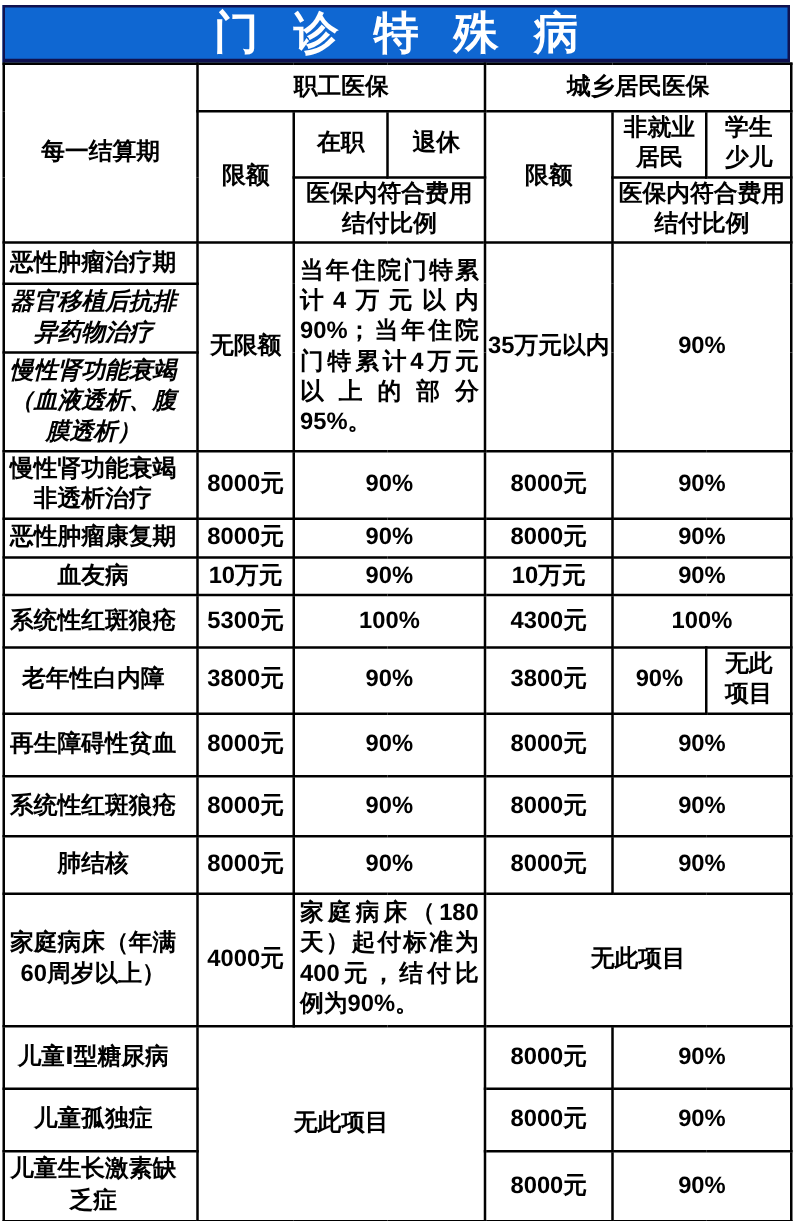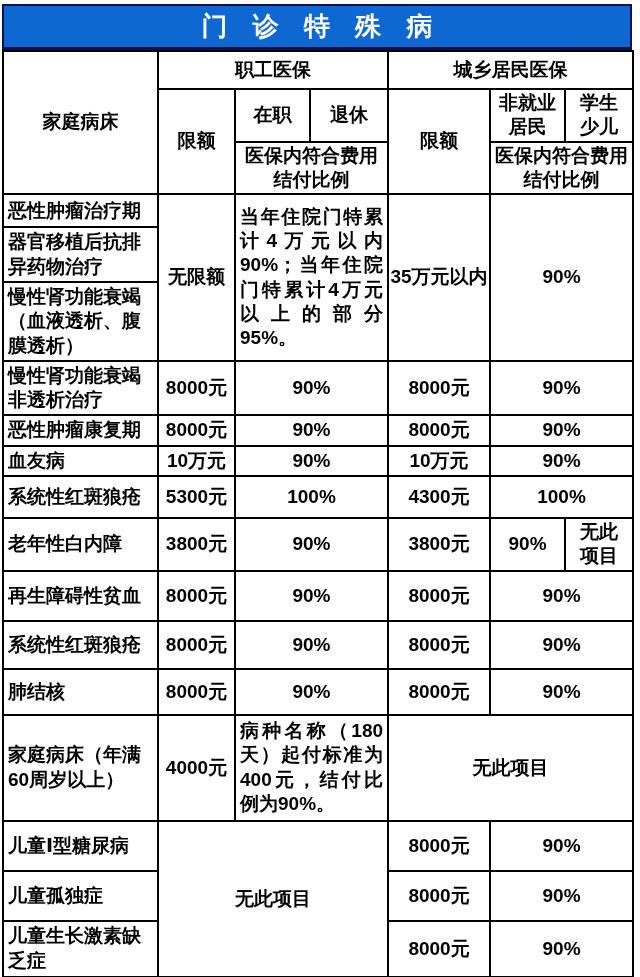--- a/index.html
+++ b/index.html
@@ -12,49 +12,49 @@
   }
   .page{padding:4px 8px 5px 2px;}
   .title-bar{
     width:626px;
     height:41px;
     background:#0f67d2;
     border:2px solid #10124f;
     border-bottom:3px solid #10124f;
     display:flex;align-items:center;justify-content:center;
     color:#fff;
-    font-size:26px;
+    font-size:36px;
     letter-spacing:9px;
     text-indent:9px;
   }
   table{
     border-collapse:collapse;
     width:630px;
     table-layout:fixed;
   }
   td{
     border:2px solid #000;
     text-align:center;
     vertical-align:middle;
     font-size:19px;
     line-height:1.28;
     padding:1px 2px;
     overflow:hidden;
   }
   td.name{
-    text-align:left;
+    text-align:center;
     padding:2px 16px 2px 4px;
   }
   td.longtext{
     text-align:justify;
     padding:2px 4px;
     border-radius:14px;
   }
   .pre{white-space:pre-line;}
-  .thin td{border-top-width:1px;}
+  .thin td{border-top-width:1px;font-style:italic;}
 </style>
 </head>
 <body>
 
 <div class="page">
 
   <div class="title-bar">门 诊 特 殊 病</div>
 
   <table>
     <colgroup>
@@ -62,21 +62,21 @@
       <col style="width:77px">
       <col style="width:75px">
       <col style="width:78px">
       <col style="width:102px">
       <col style="width:75px">
       <col style="width:68px">
     </colgroup>
 
     <tbody>
         <tr style="height:38px">
-      <td rowspan="3">家庭病床</td>
+      <td rowspan="3">每一结算期</td>
       <td colspan="3">职工医保</td>
       <td colspan="3">城乡居民医保</td>
     </tr>
     <tr style="height:52px">
       <td rowspan="2">限额</td>
       <td>在职</td>
       <td>退休</td>
       <td rowspan="2">限额</td>
       <td class="pre">非就业
 居民</td>
@@ -161,21 +161,21 @@
       <td class="name">肺结核</td>
       <td>8000元</td>
       <td colspan="2">90%</td>
       <td>8000元</td>
       <td colspan="2">90%</td>
     </tr>
 
     <tr style="height:106px">
       <td class="name">家庭病床（年满60周岁以上）</td>
       <td>4000元</td>
-      <td colspan="2" class="longtext">病种名称（180天）起付标准为400元，结付比例为90%。</td>
+      <td colspan="2" class="longtext">家庭病床（180天）起付标准为400元，结付比例为90%。</td>
       <td colspan="3">无此项目</td>
     </tr>
 
     <tr style="height:50px">
       <td class="name">儿童Ⅰ型糖尿病</td>
       <td rowspan="3" colspan="3">无此项目</td>
       <td>8000元</td>
       <td colspan="2">90%</td>
     </tr>
     <tr style="height:50px">

